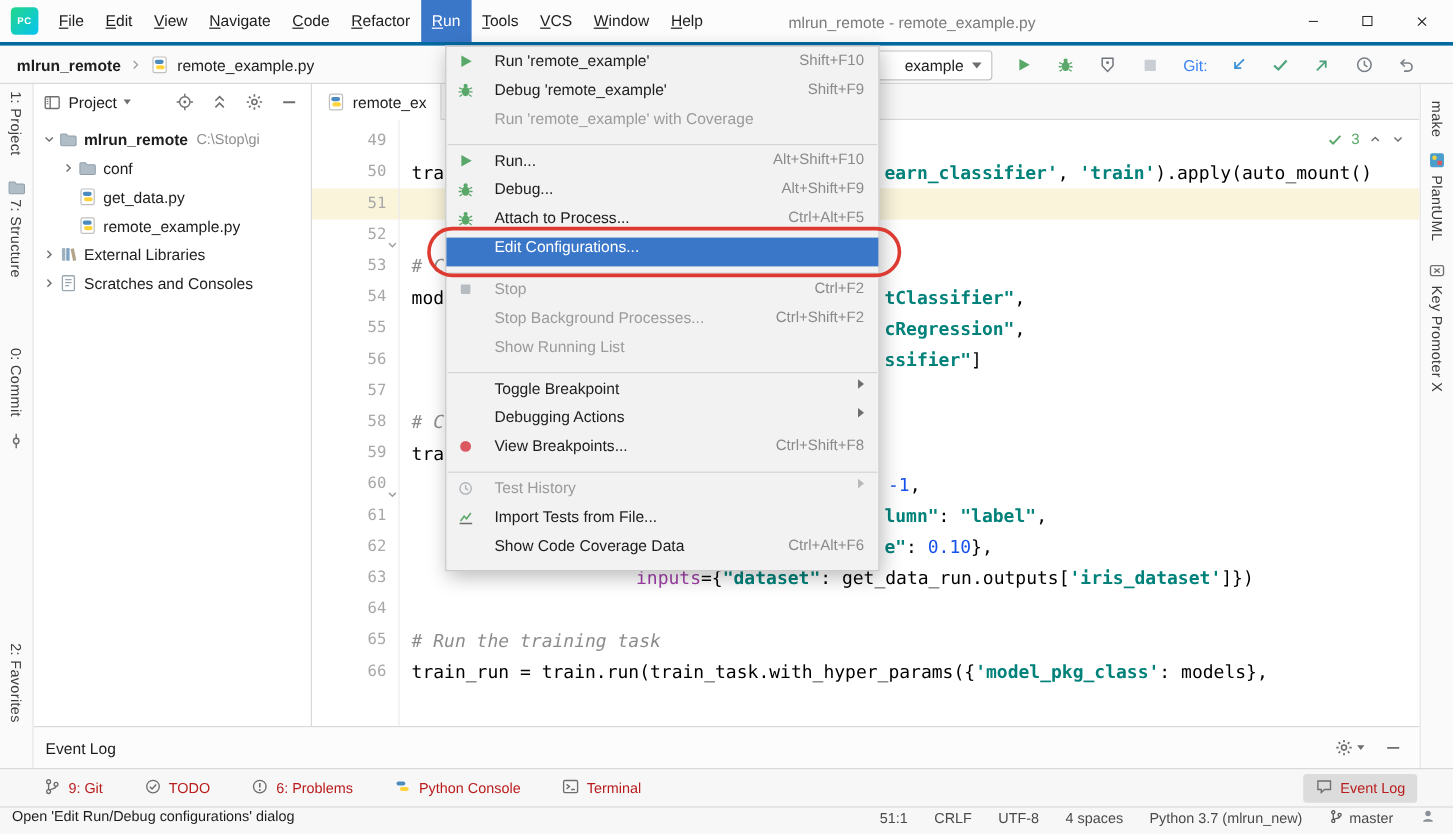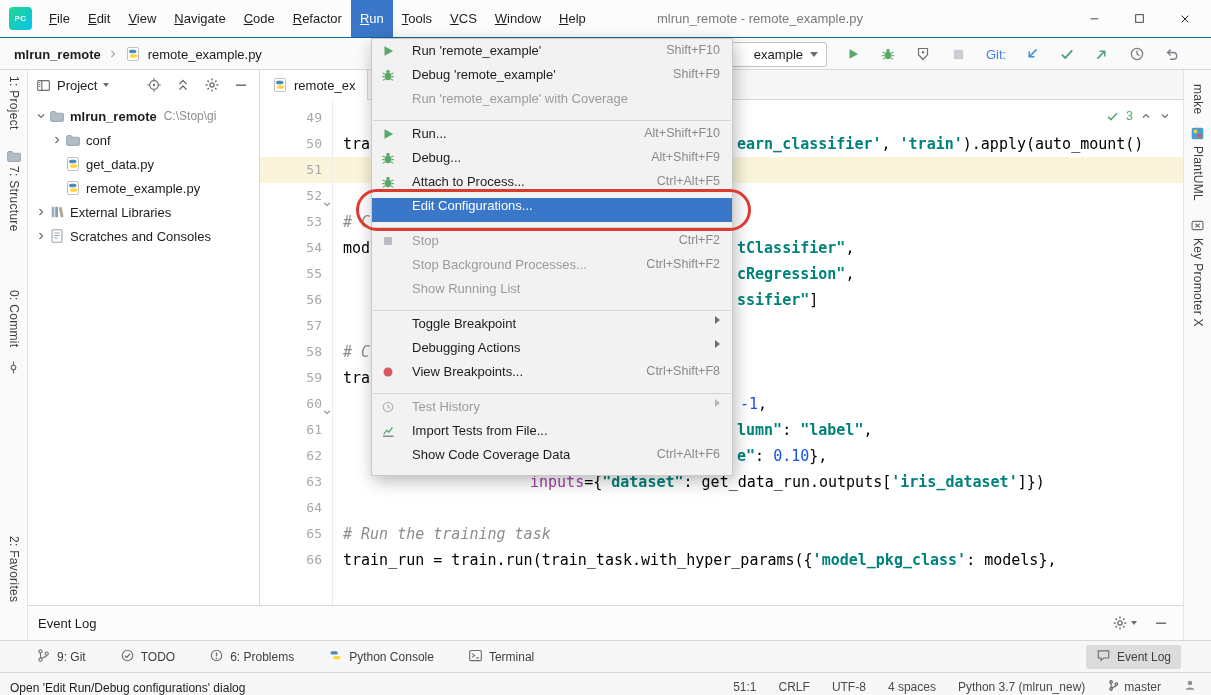--- a/index.html
+++ b/index.html
@@ -8,21 +8,21 @@
   --c-kwarg:#A03FA8; --c-comment:#8C8C8C; --caret-row:#FAF4DB;
   --py-blue:#4B8BBE; --py-yellow:#FFD43B; --pc-green:#21D789; --pc-blue:#07C3F2;
 }
 *{box-sizing:border-box;margin:0;padding:0}
 html,body{width:1211px;height:695px;overflow:hidden}
 body{position:relative;background:#fff;font-family:"Liberation Sans",sans-serif;font-size:13px;color:#1d1d1d}
 .icon svg,[data-icon] svg{display:block}
 span[data-icon]{display:inline-flex;align-items:center;justify-content:center}
 
 
-.titlebar{position:absolute;left:0;top:0;width:100%;height:38px;background:#FCFCFC;border-bottom:1px solid #0369a1;display:flex;align-items:center;z-index:20}
+.titlebar{position:absolute;left:0;top:0;width:100%;height:38px;background:#FCFCFC;border-bottom:3px solid #0369a1;display:flex;align-items:center;z-index:20}
 .app-logo{width:23px;height:23px;margin-left:9px;border-radius:4px;background:linear-gradient(135deg,var(--pc-green),var(--pc-blue));display:flex;align-items:center;justify-content:center;flex:none}
 .app-logo span{color:#fff;font-size:8px;font-weight:bold;letter-spacing:.5px}
 .menubar{display:flex;height:100%;margin-left:8px}
 .menu-top{padding:0 9px;display:flex;align-items:center;cursor:default}
 .menu-top>span{display:block}
 .menu-top>span::first-letter{text-decoration:underline}
 .menu-top.active{background:var(--accent);color:#fff}
 .win-title{position:absolute;left:630px;width:260px;top:0;line-height:38px;text-align:center;color:#7A7A7A;white-space:nowrap;pointer-events:none}
 .win-controls{position:absolute;right:4px;top:0;height:100%;display:flex}
 .win-btn{width:45px;height:100%;display:flex;align-items:center;justify-content:center}
@@ -91,27 +91,27 @@
 .menu-item.disabled .mi-sub{border-left-color:#B8B8B8}
 .annotation{position:absolute;left:356px;top:189px;width:395px;height:42px;border:3px solid var(--ann-red);border-radius:21px;z-index:60;pointer-events:none}
 
 
 .event-log{position:absolute;left:28px;top:605px;width:1155px;height:35px;background:#FCFCFC;border-top:1px solid #D9D9D9;display:flex;align-items:center}
 .el-title{margin-left:10px}
 .el-icons{margin-left:auto;display:flex;align-items:center;gap:16px;margin-right:14px}
 .el-gear{display:inline-flex;align-items:center;gap:3px}
 
 
-.toolbar-bottom{position:absolute;left:0;top:640px;width:100%;height:32px;background:#F7F7F7;border-top:1px solid #D9D9D9;display:flex;align-items:center;font-size:12px;color:#404040}
+.toolbar-bottom{position:absolute;left:0;top:640px;width:100%;height:32px;background:#F7F7F7;border-top:1px solid #D9D9D9;display:flex;align-items:center;font-size:12px;color:#b91c1c}
 #tb-left{display:flex;gap:34px;margin-left:36px}
 .tb-btn{display:flex;align-items:center;gap:6px;white-space:nowrap}
 #tb-right{position:absolute;right:30px;display:flex;align-items:center;gap:6px;background:#DCDCDC;border-radius:3px;height:24px;padding:0 10px}
 
 
-.statusbar{position:absolute;left:0;top:672px;width:100%;height:23px;background:#F7F7F7;border-top:1px solid #D9D9D9;display:flex;align-items:flex-end;font-size:12px}
+.statusbar{position:absolute;left:0;top:672px;width:100%;height:23px;background:#F7F7F7;border-top:1px solid #D9D9D9;display:flex;align-items:flex-start;font-size:12px}
 .sb-msg{margin-left:10px;color:#1d1d1d;white-space:nowrap}
 #sb-right{margin-left:auto;display:flex;align-items:center;gap:22px;margin-right:14px;color:#4A4A4A}
 .sb-seg{white-space:nowrap}
 .sb-seg.branch{display:inline-flex;align-items:center;gap:4px}
 </style>
 </head>
 <body>
 
 <div class="titlebar">
   <div class="app-logo">

